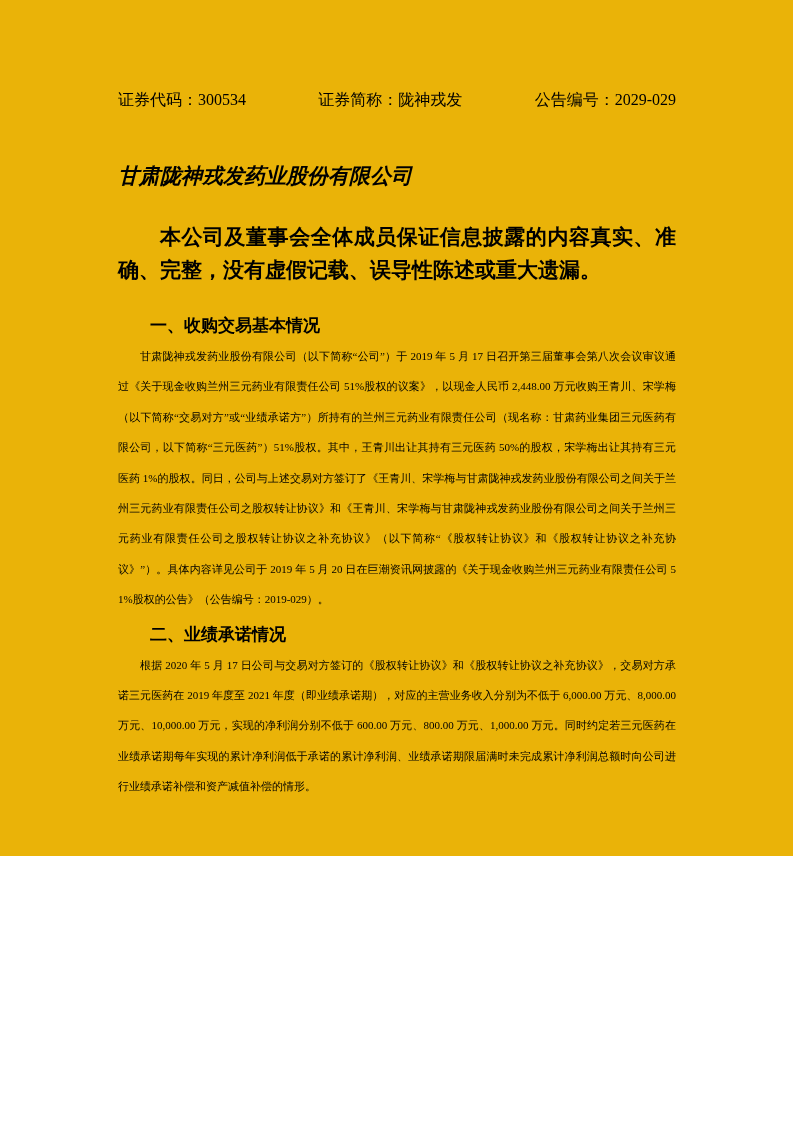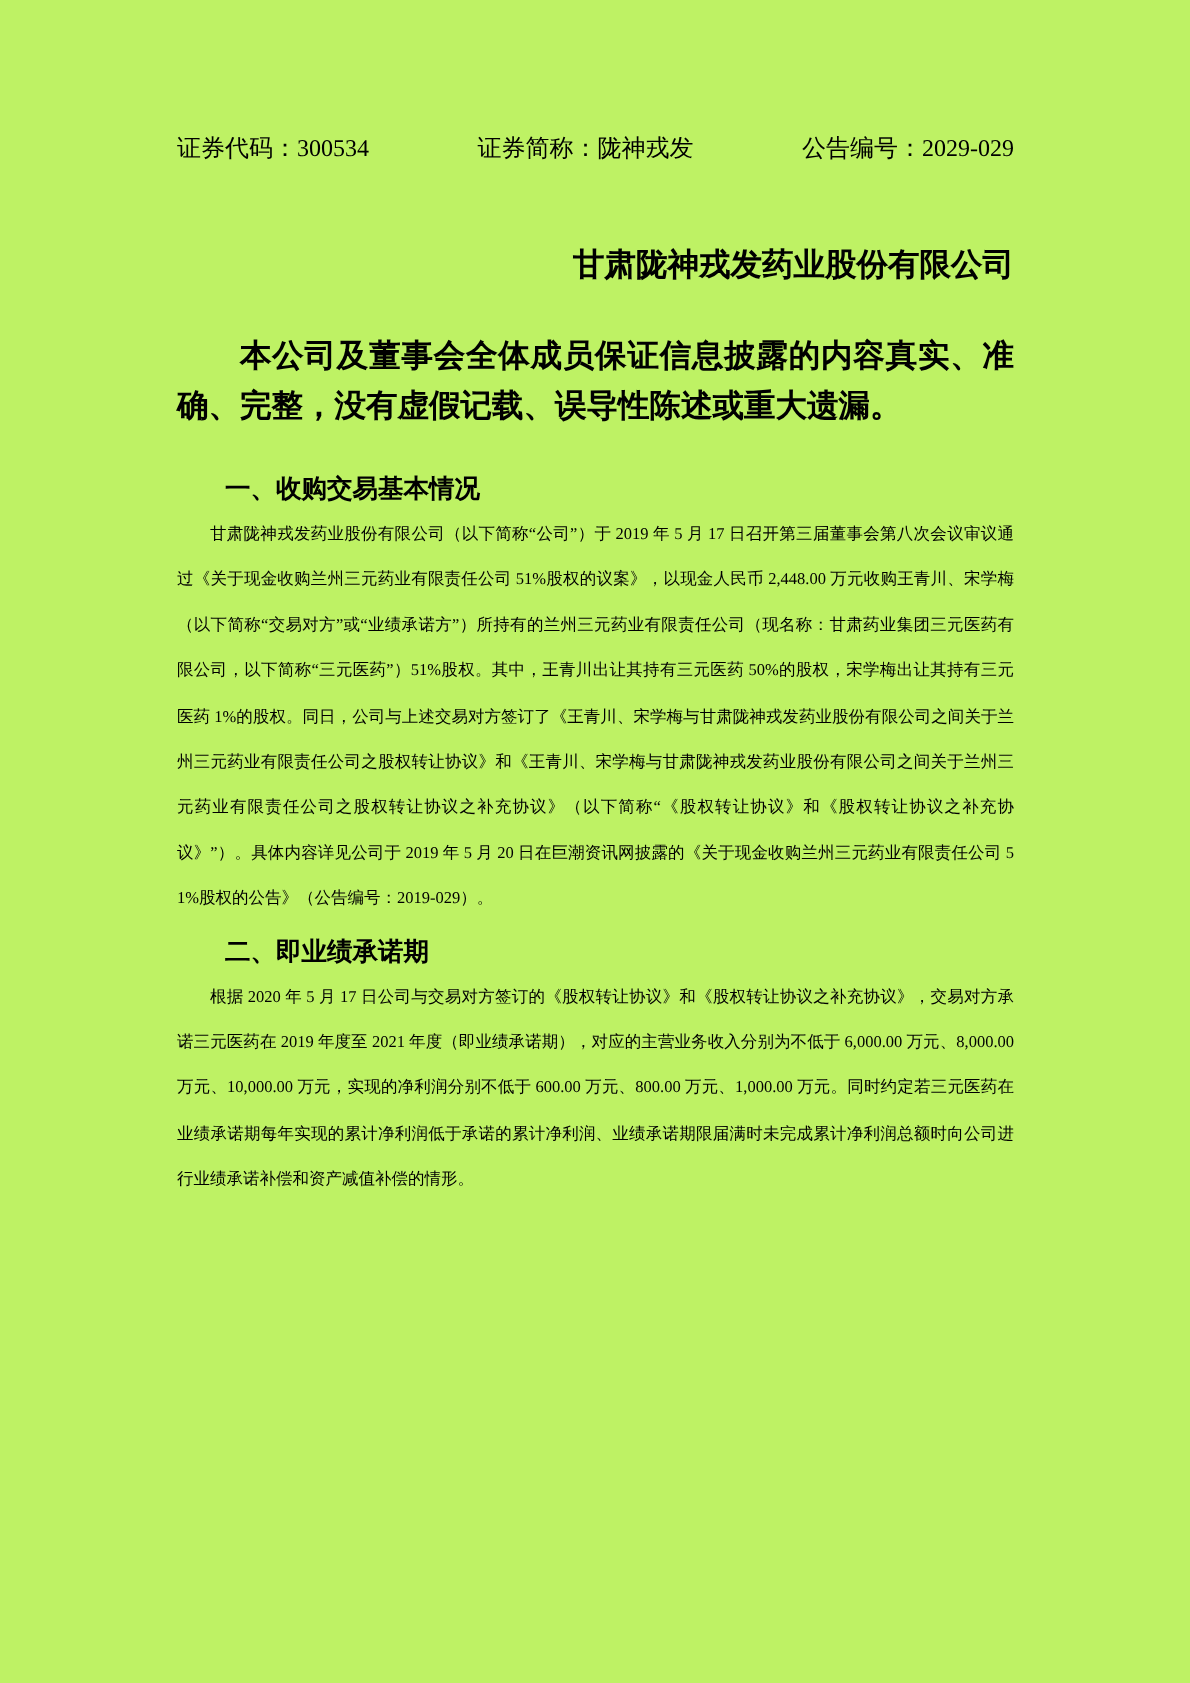--- a/index.html
+++ b/index.html
@@ -3,43 +3,44 @@
 <meta charset="utf-8">
 <style>
   html, body {
     margin: 0;
     padding: 0;
     background: #ffffff;
   }
   .page {
     position: relative;
     width: 793px;
-    height: 1122px;
+    height: 856px;
     margin: 0 auto;
-    background: #bef264;
+    background: #eab308;
     color: #000000;
     font-family: "Liberation Serif", "DejaVu Serif", serif;
     box-sizing: border-box;
     padding: 88px 117px 0 118px;
     overflow: hidden;
   }
   .doc-header {
     display: flex;
     justify-content: space-between;
     align-items: baseline;
     font-size: 16px;
     line-height: 24px;
     white-space: nowrap;
   }
   .doc-title-block {
     margin-top: 42px;
-    text-align: right;
+    text-align: left;
     font-weight: bold;
     font-size: 21px;
     line-height: 45px;
+    font-style: italic;
   }
   .disclaimer {
     margin-top: 22px;
     font-weight: bold;
     font-size: 21px;
     line-height: 33px;
     text-indent: 2em;
     text-align: justify;
   }
   .section-heading {
@@ -74,16 +75,16 @@
 
   <div class="doc-title-block">
     <div>甘肃陇神戎发药业股份有限公司</div>
   </div>
 
   <p class="disclaimer">本公司及董事会全体成员保证信息披露的内容真实、准确、完整，没有虚假记载、误导性陈述或重大遗漏。</p>
 
   <div class="section-heading">一、收购交易基本情况</div>
   <p class="body-paragraph">甘肃陇神戎发药业股份有限公司（以下简称“公司”）于 2019 年 5 月 17 日召开第三届董事会第八次会议审议通过《关于现金收购兰州三元药业有限责任公司 51%股权的议案》，以现金人民币 2,448.00 万元收购王青川、宋学梅（以下简称“交易对方”或“业绩承诺方”）所持有的兰州三元药业有限责任公司（现名称：甘肃药业集团三元医药有限公司，以下简称“三元医药”）51%股权。其中，王青川出让其持有三元医药 50%的股权，宋学梅出让其持有三元医药 1%的股权。同日，公司与上述交易对方签订了《王青川、宋学梅与甘肃陇神戎发药业股份有限公司之间关于兰州三元药业有限责任公司之股权转让协议》和《王青川、宋学梅与甘肃陇神戎发药业股份有限公司之间关于兰州三元药业有限责任公司之股权转让协议之补充协议》（以下简称“《股权转让协议》和《股权转让协议之补充协议》”）。具体内容详见公司于 2019 年 5 月 20 日在巨潮资讯网披露的《关于现金收购兰州三元药业有限责任公司 51%股权的公告》（公告编号：2019-029）。</p>
 
-  <div class="section-heading tight">二、即业绩承诺期</div>
+  <div class="section-heading tight">二、业绩承诺情况</div>
   <p class="body-paragraph">根据 2020 年 5 月 17 日公司与交易对方签订的《股权转让协议》和《股权转让协议之补充协议》，交易对方承诺三元医药在 2019 年度至 2021 年度（即业绩承诺期），对应的主营业务收入分别为不低于 6,000.00 万元、8,000.00 万元、10,000.00 万元，实现的净利润分别不低于 600.00 万元、800.00 万元、1,000.00 万元。同时约定若三元医药在业绩承诺期每年实现的累计净利润低于承诺的累计净利润、业绩承诺期限届满时未完成累计净利润总额时向公司进行业绩承诺补偿和资产减值补偿的情形。</p>
 
 </div>
 
 </body></html>

